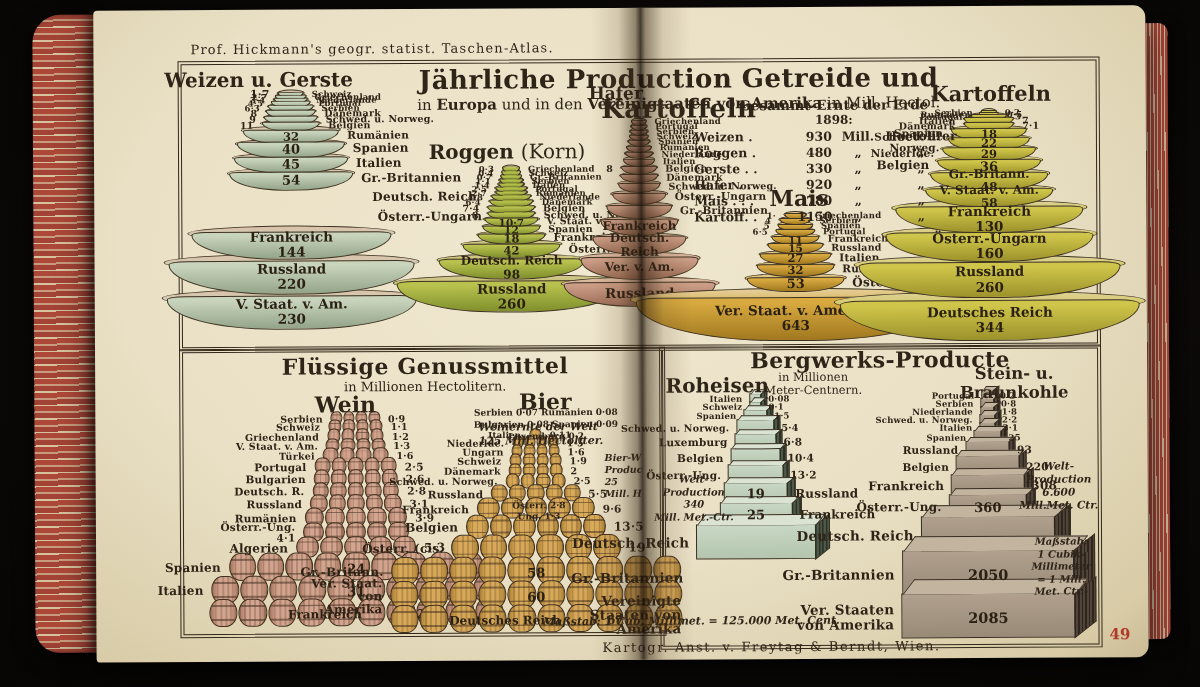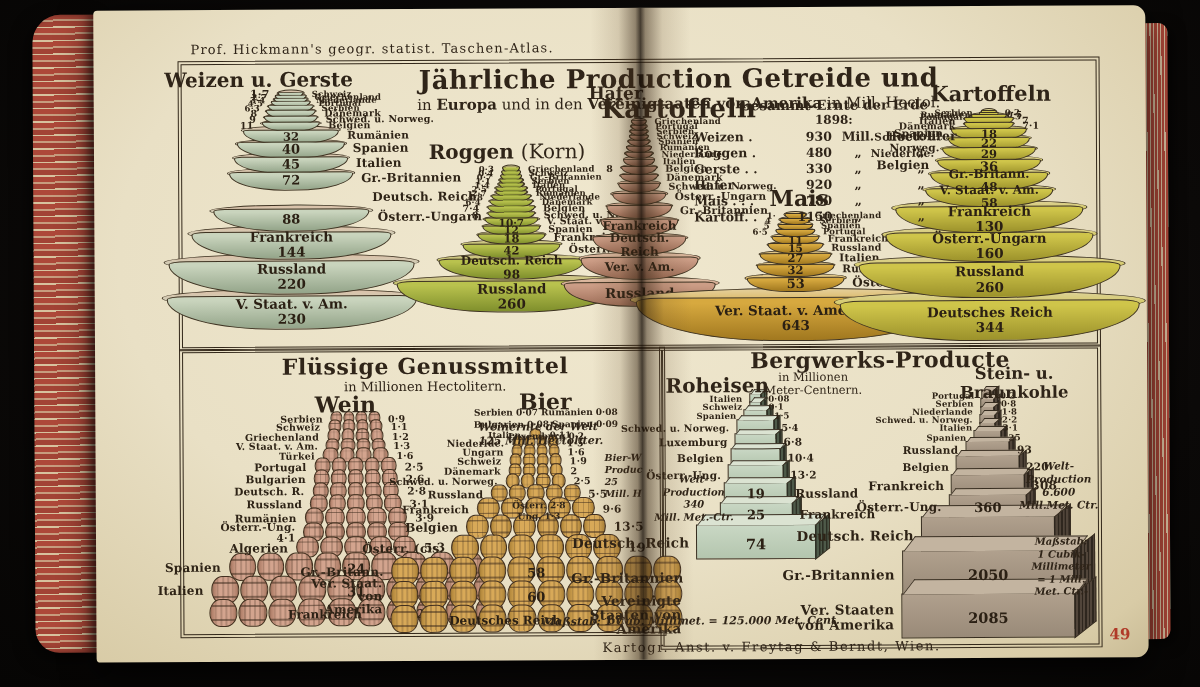--- a/index.html
+++ b/index.html
@@ -224,33 +224,28 @@
             <div class="bowl-lip" style="height: 7.99936px;"></div>
             <div class="bowl-body" style="top: 3.59971px;"></div>
             <div class="vin" style="font-size: 13px;">45</div>
           </div>
           <span class="olab" style="font-size: 12px; left: calc(50% + 64.8365px); text-align: left;">Italien</span>
         </div>
         <div class="crow" style="height: 22.6068px; margin-top: -6px;">
           <div class="bowl" style="width: 124.045px; height: 22.6068px;">
             <div class="bowl-lip" style="height: 8.59058px;"></div>
             <div class="bowl-body" style="top: 3.86576px;"></div>
-            <div class="vin" style="font-size: 13px;">72</div>
+            <div class="vin" style="font-size: 13px;">54</div>
           </div>
           <span class="olab" style="font-size: 12px; left: calc(50% + 70.0226px); text-align: left;">Gr.-Britannien</span>
         </div>
         <div class="crow" style="height: 25.9342px; margin-top: -6px;">
           <span class="olab" style="font-size: 12px; left: calc(50% + 81.1142px); text-align: left;">Deutsch. Reich</span>
         </div>
         <div class="crow" style="height: 27.5454px; margin-top: -6px;">
-          <div class="bowl" style="width: 156.969px; height: 27.5454px;">
-            <div class="bowl-lip" style="height: 10.4673px;"></div>
-            <div class="bowl-body" style="top: 4.71027px;"></div>
-            <div class="vin" style="font-size: 13px;">88</div>
-          </div>
           <span class="olab" style="font-size: 12px; left: calc(50% + 86.4847px); text-align: left;">Österr.-Ungarn</span>
         </div>
         <div class="crow" style="height: 33.91px; margin-top: -6px;">
           <div class="bowl" style="width: 199.4px; height: 33.91px;">
             <div class="bowl-lip" style="height: 12.8858px;"></div>
             <div class="bowl-body" style="top: 5.79861px;"></div>
             <div class="inlab" style="font-size: 13.5px;">
               <span>Frankreich</span>
               <b>144</b>
             </div>
@@ -1224,21 +1219,20 @@
             <div class="cube-t" style="height: 5.964px;"></div>
             <div class="cube-s" style="width: 8.52px;"></div>
             <div class="vin" style="font-size: 13px;">25</div>
           </div>
           <span class="olab" style="font-size: 12px; left: calc(50% + 43.5px); text-align: left;">Frankreich</span>
         </div>
         <div class="crow" style="height: 33.2793px;">
           <div class="cube" style="width: 117.83px; height: 33.2793px;">
             <div class="cube-t" style="height: 9.89774px;"></div>
             <div class="cube-s" style="width: 14.1396px;"></div>
-            <div class="vin" style="font-size: 14.5px;">74</div>
           </div>
           <span class="olab" style="font-size: 13.5px; right: calc(50% + 66.9151px); text-align: right;">Deutsch. Reich</span>
         </div>
         <div class="crow" style="height: 36.0389px;">
           <span class="olab" style="font-size: 13.5px; right: calc(50% + 72.6644px); text-align: right;">Gr.-Britannien</span>
         </div>
         <div class="crow" style="height: 37.1684px;">
           <span class="olab" style="font-size: 13.5px; right: calc(50% + 75.0176px); text-align: right;">Vereinigte<br>Staaten von<br>Amerika</span>
         </div>
       </div>

